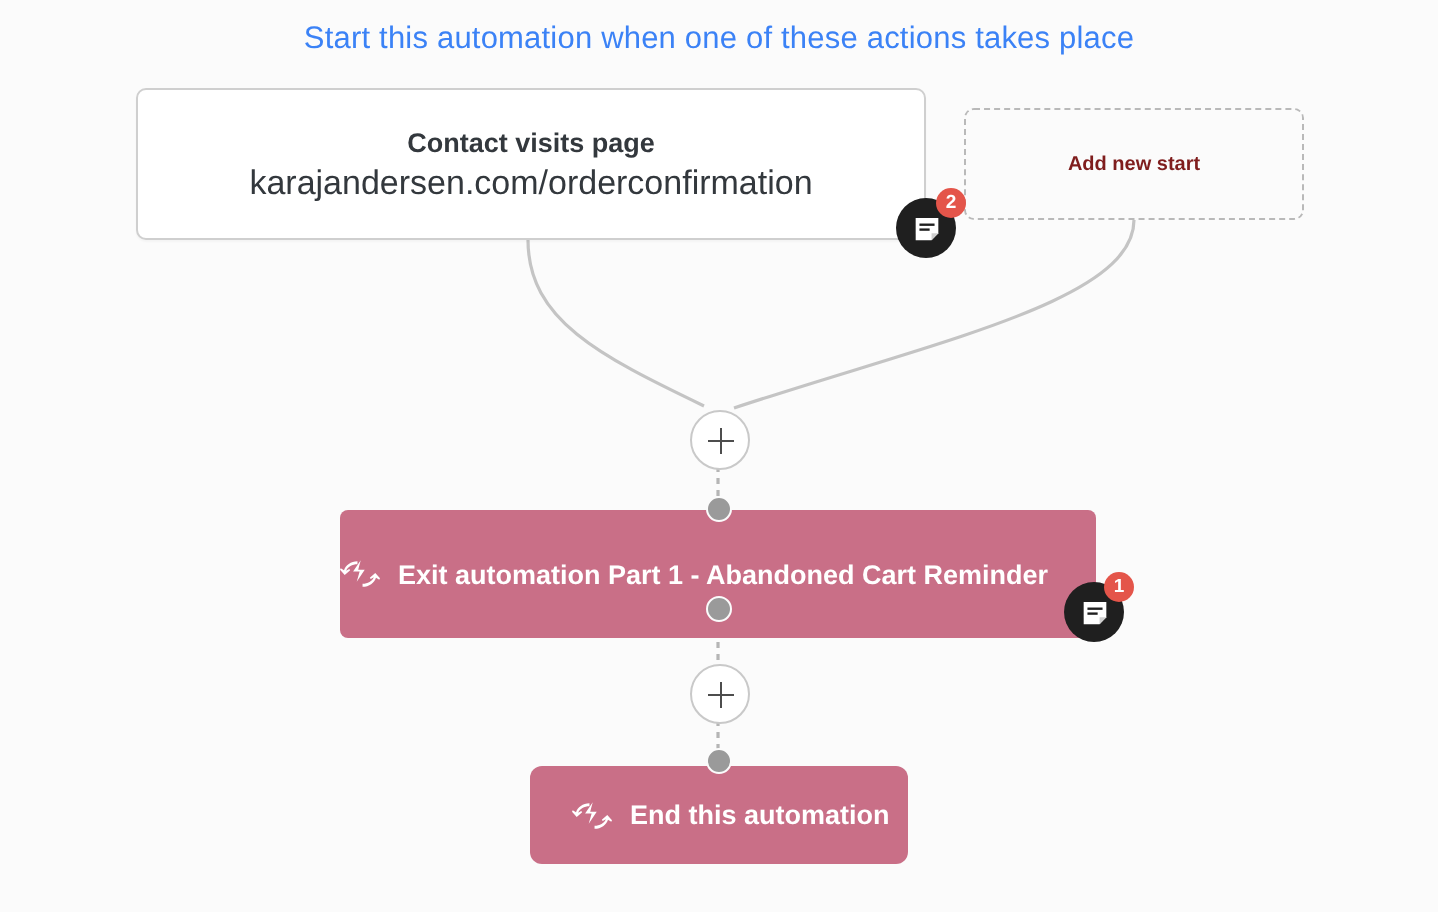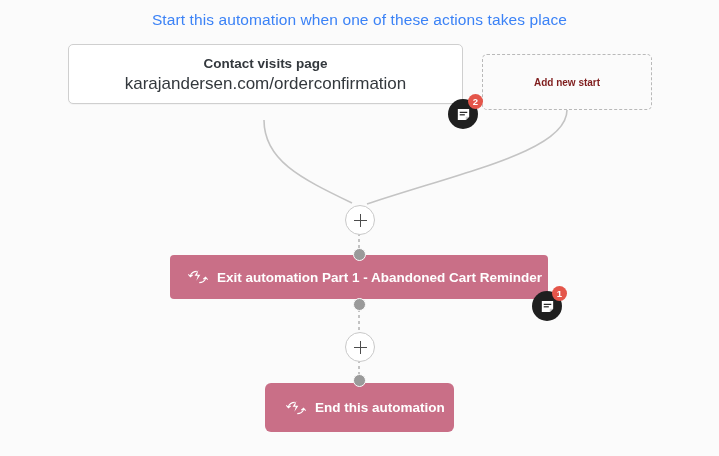--- a/index.html
+++ b/index.html
@@ -46,21 +46,21 @@
     white-space: nowrap;
     z-index: 3;
   }
 
   
   .start-box {
     position: absolute;
     left: 68px;
     top: 44px;
     width: 395px;
-    height: 60px;
+    height: 76px;
     box-sizing: border-box;
     background: #ffffff;
     border: 1px solid #cfcfcf;
     border-radius: 5px;
     display: flex;
     flex-direction: column;
     align-items: center;
     justify-content: center;
     z-index: 3;
     box-shadow: 0 1px 1px rgba(0,0,0,0.03);
@@ -193,22 +193,21 @@
     background: #c96f87;
     border-radius: 4px;
     display: flex;
     align-items: center;
     z-index: 3;
   }
   #exit-automation-block {
     left: 170px;
     top: 255px;
     width: 378px;
-    height: 44px;
-    padding-left: 18px;
+    height: 64px;
     box-sizing: border-box;
   }
   #end-automation-block {
     left: 265px;
     top: 383px;
     width: 189px;
     height: 49px;
     border-radius: 6px;
     padding-left: 21px;
     box-sizing: border-box;

